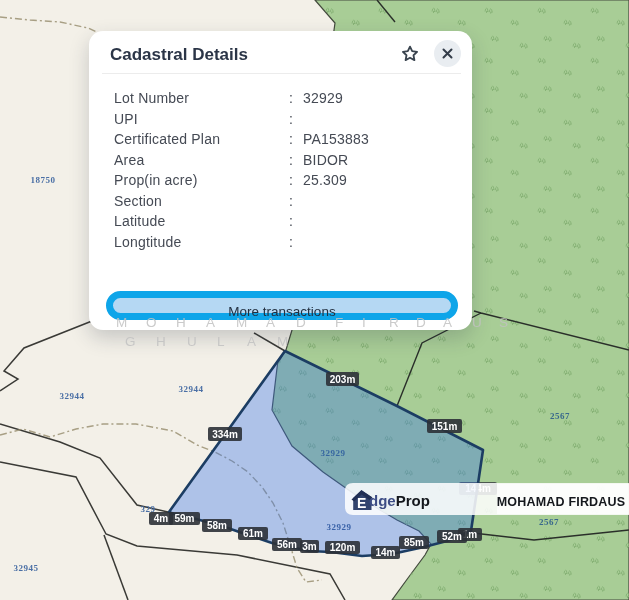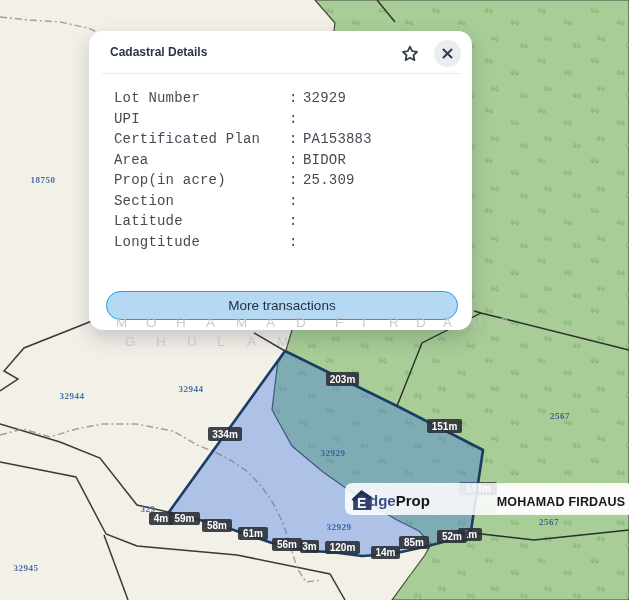--- a/index.html
+++ b/index.html
@@ -1,26 +1,26 @@
 <!DOCTYPE html>
 <html><head>
 <meta charset="utf-8">
 <style>
   html,body{margin:0;padding:0;}
   #stage{position:relative;width:629px;height:600px;overflow:hidden;background:#f3f0e8;font-family:"Liberation Sans",sans-serif;}
   #map{position:absolute;left:0;top:0;}
   .card{position:absolute;left:89px;top:31px;width:383px;height:299px;background:#fff;border-radius:14px;box-shadow:0 8px 20px rgba(40,50,70,.22);}
-  .card-title{position:absolute;left:21px;top:14px;font-size:12px;font-weight:bold;color:#2b3547;}
+  .card-title{position:absolute;left:21px;top:14px;font-size:17px;font-weight:bold;color:#2b3547;}
   .xbtn{position:absolute;left:345px;top:9px;width:27px;height:27px;border-radius:50%;background:#e9edf1;}
   .divider{position:absolute;left:13px;right:11px;top:42px;height:1px;background:#ececec;}
   .rows{position:absolute;left:25px;top:57px;width:340px;font-size:14px;color:#454a54;letter-spacing:.2px;}
-  .row{position:relative;height:20.5px;line-height:20.5px;font-family:Liberation Mono, monospace;}
+  .row{position:relative;height:20.5px;line-height:20.5px;}
   .row .c{position:absolute;left:175px;}
   .row .v{position:absolute;left:189px;}
-  .btn{position:absolute;left:17px;top:260px;width:352px;height:29px;border-radius:15px;background:#b5d8f3;border:1px solid #0ea5e9;box-sizing:border-box;font-size:13.5px;color:#233040;text-align:center;line-height:27px;}
+  .btn{position:absolute;left:17px;top:260px;width:352px;height:29px;border-radius:15px;background:#b5d8f3;border:7px solid #0ea5e9;box-sizing:border-box;font-size:13.5px;color:#233040;text-align:center;line-height:27px;}
 </style>
 </head>
 <body>
 <div id="stage">
 
 <svg id="map" width="629" height="600" viewBox="0 0 629 600">
   <defs>
     <g id="shrub" fill="none" stroke="#88b377" stroke-width="1">
       <path d="M0,3.5 q0.6,-3.5 1.6,-3.5 q1,0 1.4,3.5 M0.9,3.5 l2.4,0 M1.5,3.5 l0,1.5"></path>
       <path d="M4.2,4.2 q0.6,-3.5 1.6,-3.5 q1,0 1.4,3.5 M5.1,4.2 l2.4,0 M5.7,4.2 l0,1.5"></path>

